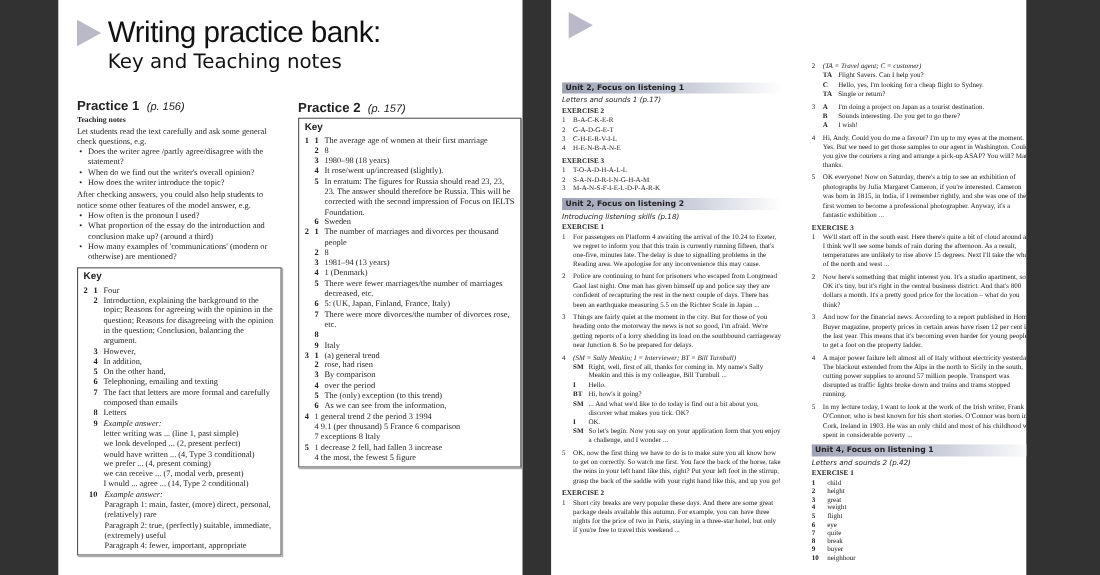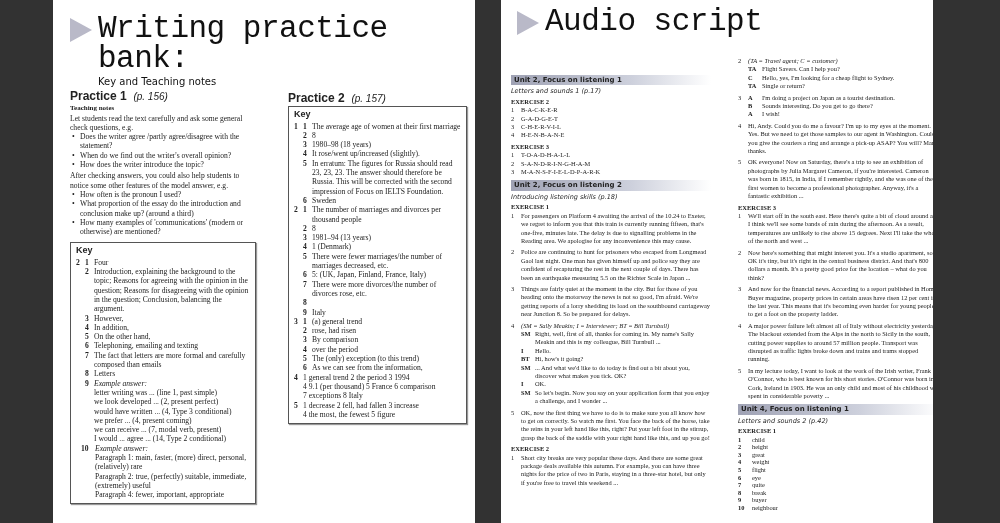--- a/index.html
+++ b/index.html
@@ -2,22 +2,22 @@
 <html><head>
 <meta charset="utf-8">
 <style>
   html, body { margin:0; padding:0; }
   body { width:1000px; height:523px; background:#323232; position:relative; overflow:hidden; font-family:"Liberation Serif", serif; color:#222; }
   .page { position:absolute; top:0; background:#fff; height:523px; overflow:hidden; }
   #page-left { left:53px; width:422px; }
   #page-right { left:501px; width:432px; }
   .title-wrap { position:absolute; display:flex; align-items:flex-start; }
   .tri { width:0; height:0; border-top:12px solid transparent; border-bottom:12px solid transparent; border-left:22px solid #b9b9c8; margin-right:6px; margin-top:4px; }
-  .title { font-family:Liberation Mono, monospace; font-size:31px; color:#111; letter-spacing:-0.5px; line-height:30px; }
-  .subtitle { font-family:"DejaVu Sans", sans-serif; font-size:10px; color:#111; margin-top:2px; }
+  .title { font-family:Liberation Sans, sans-serif; font-size:27px; color:#111; letter-spacing:-0.5px; line-height:30px; }
+  .subtitle { font-family:"DejaVu Sans", sans-serif; font-size:18px; color:#111; margin-top:2px; }
   .col { position:absolute; font-size:7.6px; line-height:9.3px; }
   .prac-h { font-family:"Liberation Sans", sans-serif; font-weight:bold; font-size:12px; margin-bottom:3px; }
   .prac-h i { font-weight:normal; font-size:10px; }
   .sub-b { font-weight:bold; font-size:7px; }
   ul.bul { margin:0; padding-left:10px; }
   ul.bul li { list-style:none; position:relative; }
   ul.bul li::before { content:"•"; position:absolute; left:-8px; }
   .keybox { border:1px solid #555; padding:3px 5px 4px 5px; box-shadow:1px 1px 1px #999; }
   .key-h { font-family:"Liberation Sans", sans-serif; font-weight:bold; font-size:9px; margin-bottom:2px; }
   .row { display:flex; }
@@ -120,21 +120,21 @@
           <span class="num" style="width:14px;margin-left:-4px">10</span>
           <span class="txt"><i>Example answer:</i>
         <div>Paragraph 1: main, faster, (more) direct, personal, (relatively) rare</div>
         <div>Paragraph 2: true, (perfectly) suitable, immediate, (extremely) useful</div>
         <div>Paragraph 4: fewer, important, appropriate</div>
       </span>
         </div>
     </div>
   </div>
 
-  <div class="col" style="left:235px;top:94px;width:179px;">
+  <div class="col" style="left:218px;top:94px;width:203px;">
     <div class="prac-h"><span>Practice 2</span>&nbsp; <i>(p. 157)</i></div>
     <div class="keybox">
       <div class="key-h">Key</div>
       <div class="row">
           <span class="ex">1</span>
           <span class="num">1</span>
           <span class="txt">The average age of women at their first marriage</span>
         </div>
       <div class="row">
           <span class="ex"></span>
@@ -255,21 +255,20 @@
           <span class="ex"></span>
           <span class="txt">4 the most, the fewest   5 figure</span>
         </div>
     </div>
   </div>
 </div>
 
 <div id="page-right" class="page">
   <div class="title-wrap" style="left:16px;top:7px;">
     <div class="tri"></div>
-    <div class="title">Audio script</div>
   </div>
 
   <div class="ascol" style="left:10px;top:73px;width:200px;">
     <div class="unit-bar">Unit 2, Focus on listening 1</div>
     <div class="it-sub">Letters and sounds 1 (p.17)</div>
     <div class="exh">EXERCISE 2</div>
     <div class="item">
         <span class="n">1</span>
         <span>B-A-C-K-E-R</span>
       </div>

